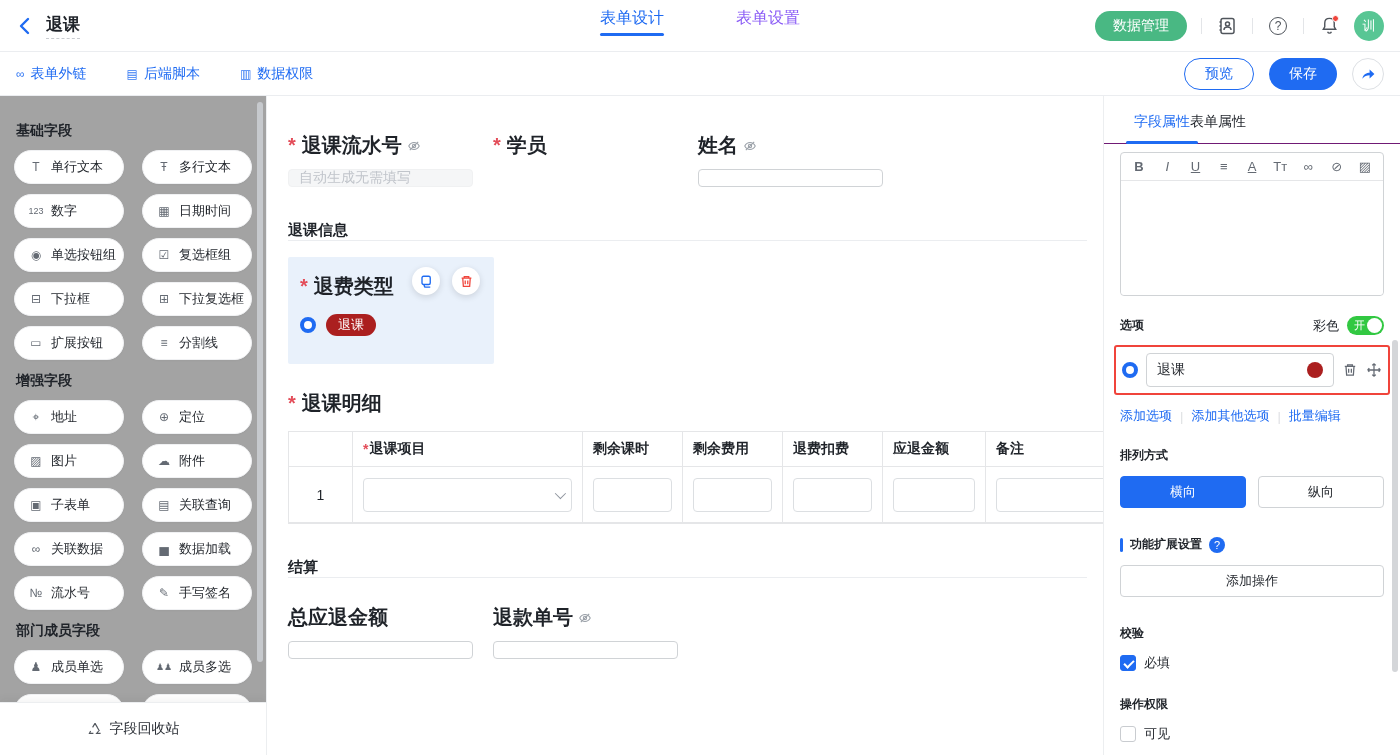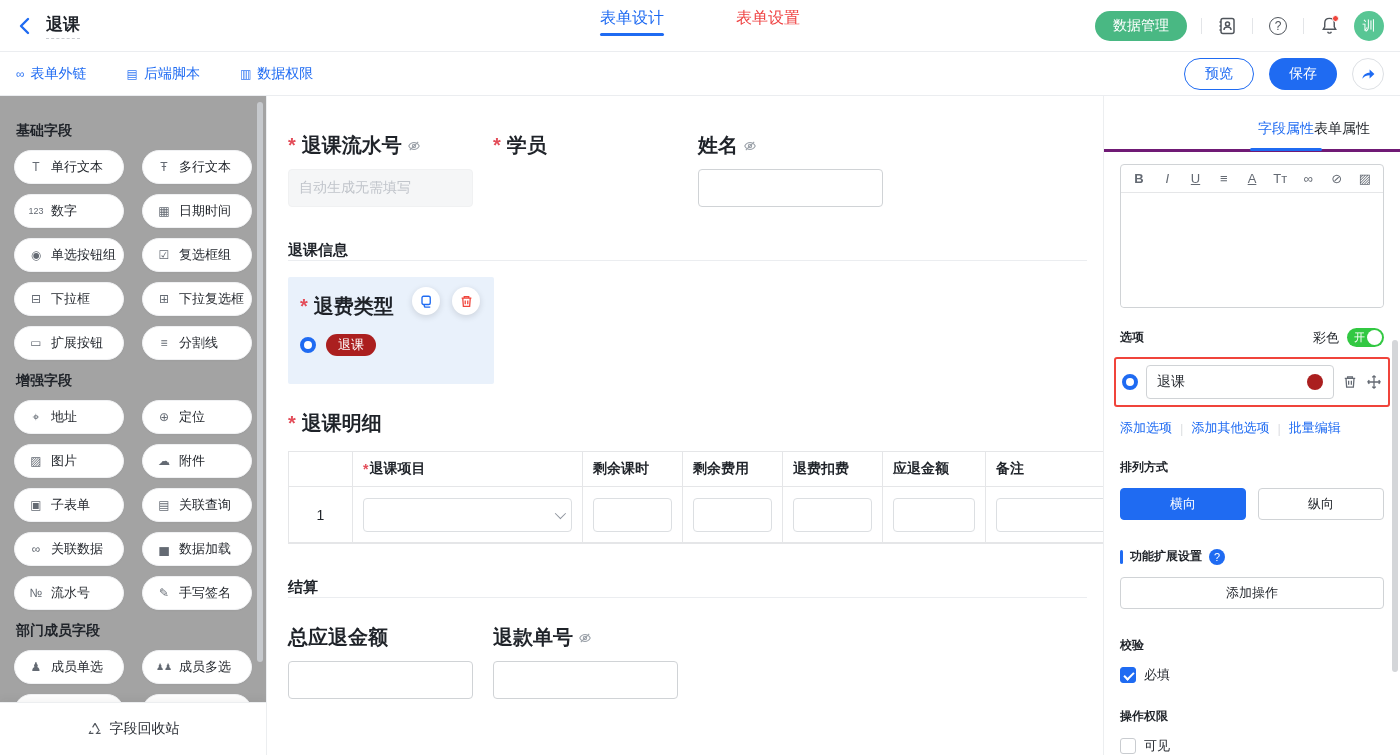--- a/index.html
+++ b/index.html
@@ -8,21 +8,21 @@
 
   
   .header { height:52px; display:flex; align-items:center; border-bottom:1px solid #ebedf0;
     position:relative; background:#fff; padding:0 16px; }
   .back-btn { color:#1f6bf2; font-size:20px; font-weight:bold; cursor:pointer; width:24px; }
   .doc-title { font-size:17px; font-weight:bold; margin-left:6px; padding-bottom:2px;
     border-bottom:1px dashed #c9ccd0; }
   .header-tabs { position:absolute; left:0; right:0; top:0; height:36px; display:flex;
     justify-content:center; gap:72px; pointer-events:none; }
   .header-tab { pointer-events:auto; font-size:16px; display:flex; align-items:center;
-    position:relative; cursor:pointer; color:#ef4444; }
+    position:relative; cursor:pointer; color:#8b5cf6; }
   .header-tab.active { color:#1f6bf2; }
   .header-tab.active::after { content:""; position:absolute; left:0; right:0; bottom:0;
     height:3px; background:#1f6bf2; border-radius:2px; }
   .header-right { margin-left:auto; display:flex; align-items:center; gap:14px; z-index:2; }
   .pill-green { background:#49b883; color:#fff; font-size:14px; border:none; height:30px;
     padding:0 18px; border-radius:16px; cursor:pointer; }
   .vdiv { width:1px; height:16px; background:#e3e5e8; }
   .hicon { width:22px; height:22px; display:flex; align-items:center; justify-content:center;
     color:#50555c; cursor:pointer; position:relative; }
   .q-circle { width:18px; height:18px; border:1.6px solid #50555c; border-radius:50%;
@@ -62,21 +62,21 @@
     border-top:1px solid #eceef0; box-shadow:0 -3px 8px rgba(31,35,41,.05); display:flex;
     align-items:center; justify-content:center; gap:7px; font-size:14px; color:#2b2f36; cursor:pointer;text-align:right; }
   .side-scroll { position:absolute; right:3px; top:6px; width:6px; height:560px;
     background:#c6c9cd; border-radius:3px; }
 
   
   .canvas { flex:1; background:#fff; padding:36px 16px 0 21px; position:relative; overflow:hidden; }
   .f-label { font-size:20px; font-weight:bold; display:flex; align-items:center; gap:5px; margin-bottom:10px; }
   .req::before { content:"*"; color:#e34d59; margin-right:1px; }
   .eye-off { color:#9aa0a8; display:inline-flex; }
-  .inp { height:38px; border:1px solid #d0d3d6; border-radius:4px; background:#fff; font-size:14px;
+  .inp { height:18px; border:1px solid #d0d3d6; border-radius:4px; background:#fff; font-size:14px;
     display:flex; align-items:center; padding:0 10px; color:#1f2329; }
   .inp.disabled { background:#f5f6f7; border-color:#f0f1f2; color:#c1c5cb; }
   .inp.select { justify-content:space-between; cursor:pointer; }
   .chev { width:8px; height:8px; border-right:1.5px solid #8f959e; border-bottom:1.5px solid #8f959e;
     transform:rotate(45deg) translateY(-2px); }
   .member-btn { height:34px; border:1px dashed #cfd3d7; border-radius:4px; display:flex;
     align-items:center; justify-content:center; color:#bfc3c9; font-size:14px; cursor:pointer; }
   .row4 { display:grid; grid-template-columns:185px 185px 185px 185px; gap:20px; }
   .section-head { font-size:15px; font-weight:bold; margin-top:34px; 
     border-bottom:1px solid #ebedf0; }
@@ -99,22 +99,22 @@
   .dt-head { font-weight:bold; background:#fff; }
   .dt-body { min-height:56px; }
   .cell-inp { width:100%; height:34px; border:1px solid #dcdfe2; border-radius:4px; background:#fff;
     display:flex; align-items:center; justify-content:space-between; padding:0 8px; }
 
   .row2 { display:grid; grid-template-columns:185px 185px; gap:20px; margin-top:26px; }
 
   
   .panel { width:297px; border-left:1px solid #eceef0; background:#fff; position:relative;
     padding:0 16px; overflow:hidden; }
-  .panel-tabs { display:flex; justify-content:flex-end; height:44px; align-items:center;
-    border-bottom:3px solid #701a75; margin:12px -16px; padding:0 30px; }
+  .panel-tabs { display:flex; justify-content:flex-start; height:44px; align-items:center;
+    border-bottom:1px solid #701a75; margin:4px -16px; padding:0 30px; }
   .panel-tab { font-size:14px; height:44px; display:flex; align-items:center; position:relative; cursor:pointer; }
   .panel-tab.active { color:#1f6bf2; }
   .panel-tab.active::after { content:""; position:absolute; left:-8px; right:-8px; bottom:0;
     height:3px; background:#1f6bf2; border-radius:2px; }
   .editor { border:1px solid #d0d3d6; border-radius:4px; margin-top:8px; }
   .editor-toolbar { display:flex; align-items:center; gap:0; height:28px; border-bottom:1px solid #e5e6e8;
     padding:0 6px; justify-content:space-between; }
   .ed-tool { color:#646a73; font-size:13px; width:24px; text-align:center; cursor:pointer; }
   .ed-tool.u { text-decoration:underline; }
   .editor-body { height:114px; background:#fff; border-radius:0 0 4px 4px; cursor:text; }

